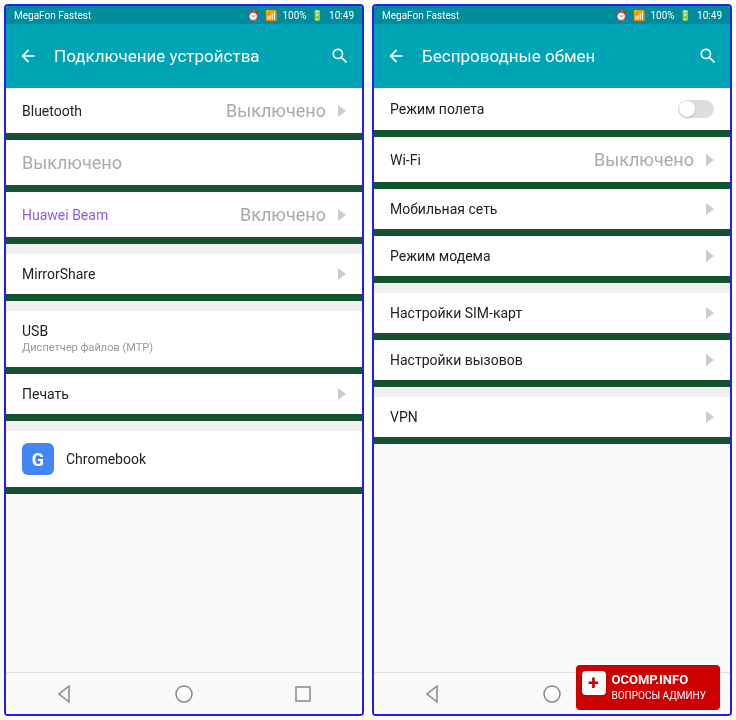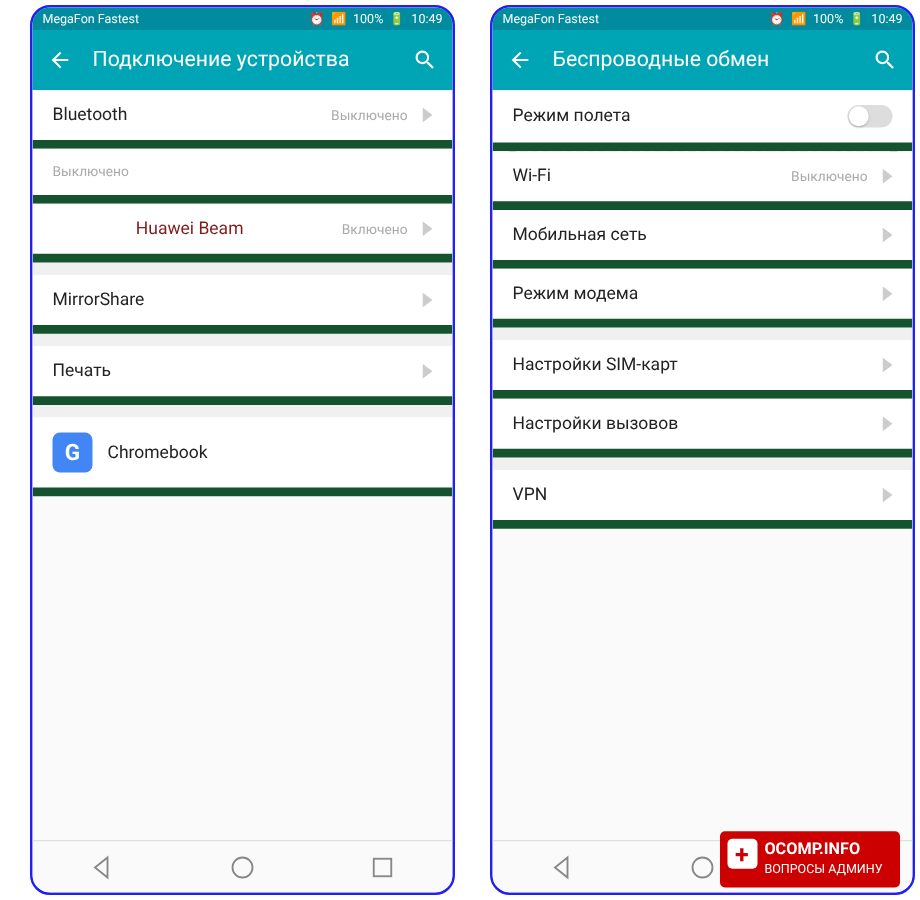--- a/index.html
+++ b/index.html
@@ -9,26 +9,25 @@
       width: 736px;
       height: 720px;
       display: flex;
       gap: 8px;
       padding: 4px;
       position: relative;
     }
     .phone {
       flex: 1;
       border: 2px solid #2020f0;
-      border-radius: 16px;
+      border-radius: 4px;
       background: #f5f5f5;
       display: flex;
       flex-direction: column;
       overflow: hidden;
-      margin-left: 20px;
     }
     .statusbar {
       background: #008c9e;
       color: #fff;
       font-size: 10px;
       padding: 2px 8px;
       display: flex;
       justify-content: space-between;
       align-items: center;
       height: 18px;
@@ -39,21 +38,21 @@
       gap: 5px;
       font-size: 10px;
     }
     .header {
       background: #00a5b5;
       color: #fff;
       display: flex;
       align-items: center;
       padding: 10px 12px;
       gap: 16px;
-      height: 48px;
+      height: 64px;
     }
     .header-title {
       flex: 1;
       font-size: 17px;
       font-weight: 400;
     }
     .back-arrow, .search-icon {
       width: 20px;
       height: 20px;
       fill: #fff;
@@ -76,28 +75,28 @@
     .item-main {
       flex: 1;
       display: flex;
       flex-direction: column;
       gap: 2px;
     }
     .item-title {
       font-size: 14px;
       color: #222;
     }
-    .item.disabled .item-title { color: #7f1d1d; text-align: center; }
+    .item.disabled .item-title { color: #8b5cf6; }
     .item-sub {
       font-size: 11px;
       color: #999;
       line-height: 1.3;
     }
     .item-value {
-      font-size: 11px;
+      font-size: 18px;
       color: #aaa;
     }
     .chevron {
       width: 8px;
       height: 12px;
       fill: #ccc;
     }
     .toggle {
       width: 36px;
       height: 18px;
@@ -245,20 +244,26 @@
              </div>
           <svg class="chevron" viewBox="0 0 8 12">
             <path d="M0 0l8 6-8 6z"></path>
           </svg>
         </div>
       </div>
     <div class="group-gap"></div>
     <div id="left-list-3">
         <div class="item">
           <div class="item-main">
+               <div class="item-title">USB</div>
+               <div class="item-sub">Диспетчер файлов (MTP)</div>
+             </div>
+        </div>
+        <div class="item">
+          <div class="item-main">
                <div class="item-title">Печать</div>
 
              </div>
           <svg class="chevron" viewBox="0 0 8 12">
             <path d="M0 0l8 6-8 6z"></path>
           </svg>
         </div>
       </div>
     <div class="group-gap"></div>
     <div id="left-list-4">

